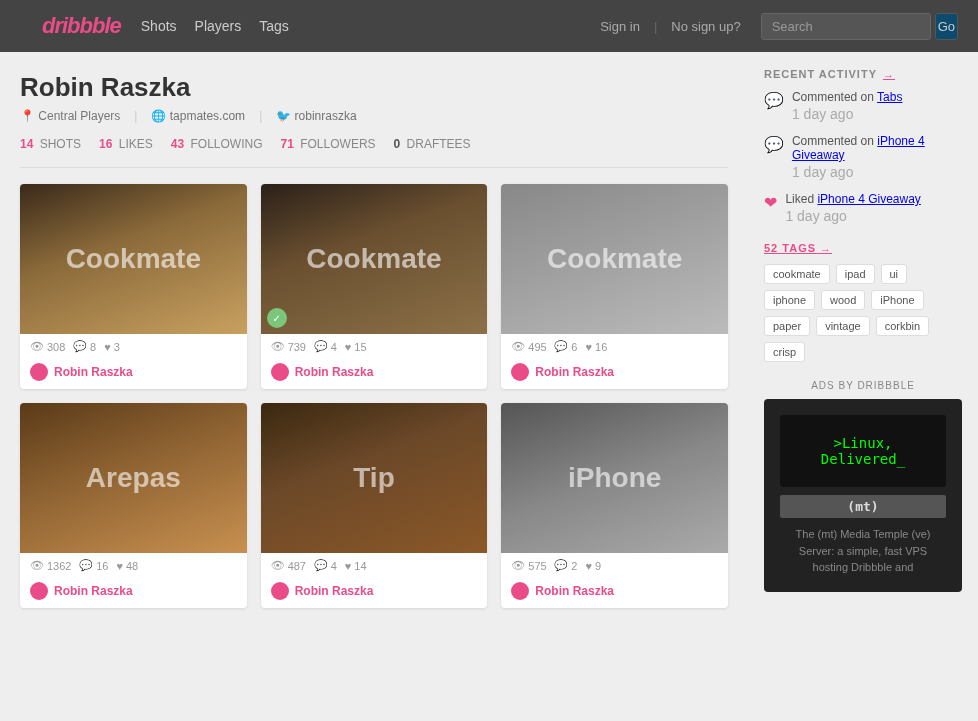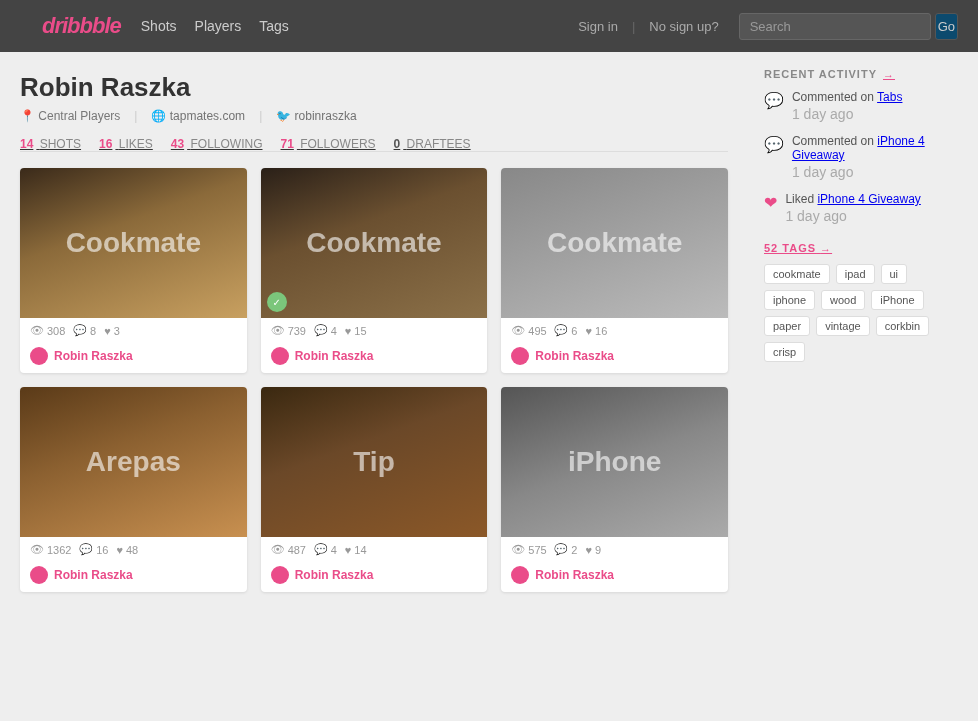--- a/index.html
+++ b/index.html
@@ -8,39 +8,39 @@
     
     #nav { background: #444; height: 52px; display: flex; align-items: center; padding: 0 20px; gap: 20px; }
     #nav .logo { color: #ea4c89; font-size: 22px; font-weight: bold; font-style: italic; letter-spacing: -1px; cursor: pointer; margin-left: 22px; }
     #nav .nav-links { display: flex; gap: 18px; }
     #nav .nav-link { color: #ccc; text-decoration: none; font-size: 14px; cursor: pointer; }
     #nav .spacer { flex: 1; }
     #nav .auth-links { display: flex; gap: 14px; color: #aaa; font-size: 13px; align-items: center; }
     #nav .auth-link { color: #aaa; cursor: pointer; }
     #nav .sep { color: #666; }
     #nav .search-wrap { display: flex; gap: 4px; align-items: center; }
-    #nav .search-input { background: #555; border: 1px solid #666; border-radius: 3px; padding: 5px 10px; color: #ccc; font-size: 13px; width: 192px; outline: none; }
+    #nav .search-input { background: #555; border: 1px solid #666; border-radius: 3px; padding: 5px 10px; color: #ccc; font-size: 13px; width: 170px; outline: none; }
     #nav .search-input::placeholder { color: #999; }
     #nav .go-btn { background: #0c4a6e; border: 1px solid #555; border-radius: 3px; color: #ccc; padding: 5px 2px; cursor: pointer; font-size: 13px; }
 
     
     #main { display: flex; gap: 0; max-width: 978px; margin: 0 auto; background: #eee; }
     #content { flex: 1; padding: 20px; }
     #sidebar { width: 230px; padding: 16px; flex-shrink: 0; }
 
     
     .profile-header { display: flex; align-items: center; gap: 18px; background: #eee; padding-bottom: 14px; }
     .avatar-placeholder { width: 80px; height: 80px; background: linear-gradient(135deg, #b8c9d8, #8fa5b8); border-radius: 4px; display: flex; align-items: center; justify-content: center; color: #fff; font-size: 24px; font-weight: bold; }
     .profile-name { font-size: 26px; font-weight: bold; color: #333; }
     .profile-meta { display: flex; gap: 14px; margin-top: 6px; align-items: center; color: #777; font-size: 12px; }
     .profile-meta a { color: #737373; text-decoration: none; }
     .meta-sep { color: #ccc; }
 
     
-    .stats-tabs { display: flex; border-bottom: 1px solid #ddd; margin-bottom: 16px; gap: 18px; padding-bottom: 0; text-decoration: underline; }
+    .stats-tabs { display: flex; border-bottom: 1px solid #ddd; margin-bottom: 16px; gap: 18px; padding-bottom: 16px; }
     .stat-item { font-size: 12px; color: #888; cursor: pointer; }
     .stat-item .stat-num { font-weight: bold; color: #ea4c89; margin-right: 3px; }
     .stat-item.plain .stat-num { color: #555; }
 
     
     .shot-grid { display: grid; grid-template-columns: repeat(3, 1fr); gap: 14px; }
     .shot-card { background: #fff; border-radius: 4px; overflow: hidden; box-shadow: 0 1px 3px rgba(0,0,0,0.1); }
     .shot-thumb { width: 100%; height: 150px; background: #c8b89a; position: relative; overflow: hidden; display: flex; align-items: center; justify-content: center; }
     .shot-thumb-1 { background: linear-gradient(160deg, #3a2a1a 0%, #8b6a3a 40%, #c8a060 100%); }
     .shot-thumb-2 { background: linear-gradient(160deg, #2a2018 0%, #6b5030 40%, #8b7048 100%); }
@@ -367,15 +367,23 @@
           <span class="tag-pill">iphone</span>
           <span class="tag-pill">wood</span>
           <span class="tag-pill">iPhone</span>
           <span class="tag-pill">paper</span>
           <span class="tag-pill">vintage</span>
           <span class="tag-pill">corkbin</span>
           <span class="tag-pill">crisp</span>
         </div>
     </div>
 
+    <div class="sidebar-section">
+      <div class="ads-title">ADS BY DRIBBBLE</div>
+      <div class="ads-box">
+        <div class="ads-terminal">&gt;Linux, Delivered_</div>
+        <div class="ads-sub">(mt)</div>
+        <div class="ads-desc">The (mt) Media Temple (ve) Server: a simple, fast VPS hosting Dribbble and</div>
+      </div>
+    </div>
 
   </div>
 </div>
 
 </body></html>

